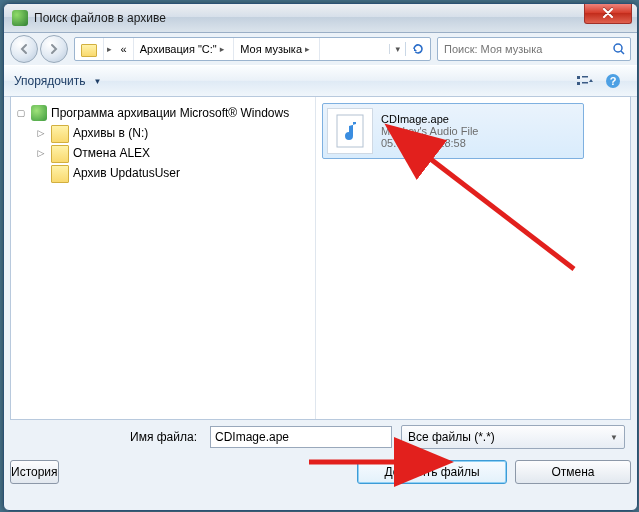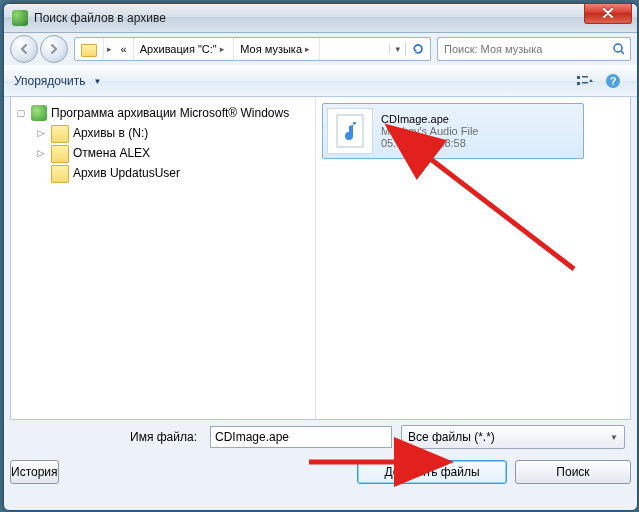--- a/index.html
+++ b/index.html
@@ -199,21 +199,21 @@
     </div>
     <div class="row2">
       <div class="btn hist">
         <span>История</span>
       </div>
       <div style="flex:1"></div>
       <div class="btn primary" style="width:120px;">
         <span>Добавить файлы</span>
       </div>
       <div class="btn" style="width:86px;">
-        <span>Поиск</span>
+        <span>Отмена</span>
       </div>
     </div>
   </div>
 
   <div class="arrow" style="left:400px;top:125px;">
     <svg width="200" height="200">
       <defs>
           <marker id="ah1" markerWidth="12" markerHeight="12" refX="2" refY="5" orient="auto">
             <path d="M0 0 L12 5 L0 10 Z" fill="#e2201d"></path>
           </marker>

